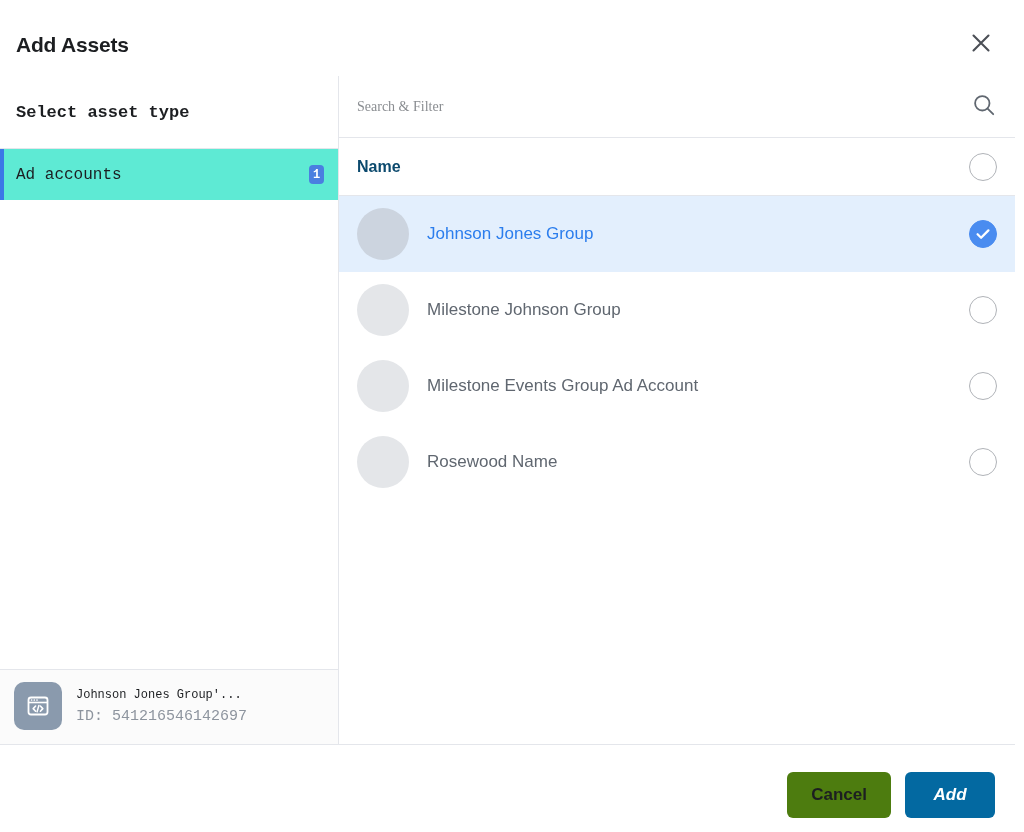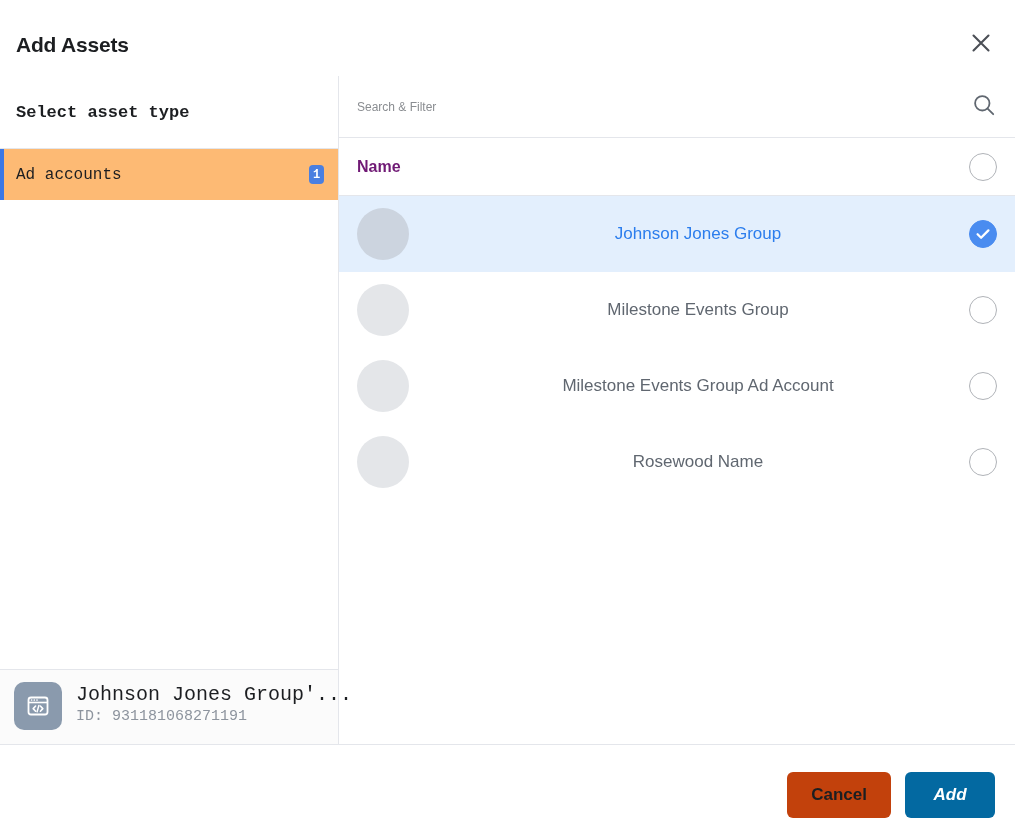--- a/index.html
+++ b/index.html
@@ -102,21 +102,21 @@
     height: 51px;
     display: flex;
     align-items: center;
     padding: 0 14px 0 16px;
     cursor: pointer;
     font-size: 16px;
     color: #1c1e21;
     background: #ffffff;
   }
   .asset-type-item.is-selected {
-    background: #fdba74;
+    background: #5eead4;
   }
   .asset-type-item.is-selected::before {
     content: "";
     position: absolute;
     left: 0;
     top: 0;
     bottom: 0;
     width: 4px;
     background: #3b78e7;
   }
@@ -155,21 +155,21 @@
     background: #8a9aad;
     display: flex;
     align-items: center;
     justify-content: center;
   }
   .selected-card-text {
     min-width: 0;
     flex: 1 1 auto;
   }
   .selected-card-name {
-    font-size: 20px;
+    font-size: 12px;
     color: #1c1e21;
     line-height: 22px;
     white-space: nowrap;
     overflow: hidden;
     text-overflow: ellipsis;
   }
   .selected-card-id {
     font-size: 15px;
     color: #8d949e;
     line-height: 22px;
@@ -191,22 +191,22 @@
     flex: 0 0 62px;
     display: flex;
     align-items: center;
     padding: 0 18px 0 18px;
     border-bottom: 1px solid #e4e6eb;
   }
   .search-input {
     flex: 1 1 auto;
     border: none;
     outline: none;
-    font-size: 12px;
-    font-family: Liberation Sans, sans-serif;
+    font-size: 14px;
+    font-family: Liberation Serif, serif;
     color: #1c1e21;
     background: transparent;
     padding: 0;
   }
   .search-input::placeholder { color: #8a8d91; }
   .search-icon {
     flex: 0 0 auto;
     margin-left: 10px;
     display: block;
   }
@@ -216,36 +216,35 @@
     flex: 0 0 58px;
     display: flex;
     align-items: center;
     padding: 0 18px 0 18px;
     border-bottom: 1px solid #e4e6eb;
   }
   .list-header-name {
     flex: 1 1 auto;
     font-size: 16px;
     font-weight: bold;
-    color: #701a75;
+    color: #0c4a6e;
   }
 
   .asset-rows {
     flex: 1 1 auto;
     overflow-y: auto;
     min-height: 0;
   }
   .asset-row {
     height: 76px;
     display: flex;
     align-items: center;
     padding: 0 18px 0 18px;
     cursor: pointer;
     background: #ffffff;
-    text-align: center;
   }
   .asset-row.is-selected {
     background: #e3effd;
   }
   .asset-avatar {
     width: 52px;
     height: 52px;
     flex: 0 0 52px;
     border-radius: 50%;
     background: #e4e6e9;
@@ -299,21 +298,21 @@
     border-radius: 6px;
     font-family: "Liberation Sans", sans-serif;
     font-size: 17px;
     font-weight: bold;
     cursor: pointer;
     height: 46px;
     padding: 0 24px;
     line-height: 1;
   }
   .btn-secondary {
-    background: #c2410c;
+    background: #4d7c0f;
     color: #1c1e21;
   }
   .btn-primary {
     background: #0369a1;
     color: #ffffff;
     min-width: 90px;
     font-style: italic;
   }
 </style>
 </head>
@@ -356,21 +355,21 @@
             <circle cx="6.6" cy="7" r="0.85" fill="#ffffff"></circle>
             <circle cx="9.3" cy="7" r="0.85" fill="#ffffff"></circle>
             <circle cx="12" cy="7" r="0.85" fill="#ffffff"></circle>
             <path d="M10.6 13 L8.2 15.6 L10.6 18.2" fill="none" stroke="#ffffff" stroke-width="1.6" stroke-linecap="round" stroke-linejoin="round"></path>
             <path d="M15.4 13 L17.8 15.6 L15.4 18.2" fill="none" stroke="#ffffff" stroke-width="1.6" stroke-linecap="round" stroke-linejoin="round"></path>
             <path d="M13.9 12.4 L12.1 18.8" fill="none" stroke="#ffffff" stroke-width="1.5" stroke-linecap="round"></path>
           </svg>
         </span>
         <span class="selected-card-text">
           <span class="selected-card-name">Johnson Jones Group'...</span>
-          <span class="selected-card-id">ID: 931181068271191</span>
+          <span class="selected-card-id">ID: 541216546142697</span>
         </span>
       </div>
 
     </div>
 
     <div class="right-panel">
 
 
       <div class="search-row">
         <input class="search-input" type="text" value="" placeholder="Search &amp; Filter" style="">
@@ -396,21 +395,21 @@
           <span class="asset-name">Johnson Jones Group</span>
           <button class="select-control is-checked">
             <svg class="check-glyph" width="18" height="18" viewBox="0 0 18 18" aria-hidden="true">
               <path d="M3.6 9.3 L7.1 12.7 L14.4 5.4" fill="none" stroke="#ffffff" stroke-width="2.3" stroke-linecap="round" stroke-linejoin="round"></path>
             </svg>
           </button>
         </div>
 
         <div class="asset-row">
           <span class="asset-avatar"></span>
-          <span class="asset-name">Milestone Events Group</span>
+          <span class="asset-name">Milestone Johnson Group</span>
           <button class="select-control">
             
           </button>
         </div>
 
         <div class="asset-row">
           <span class="asset-avatar"></span>
           <span class="asset-name">Milestone Events Group Ad Account</span>
           <button class="select-control">
             

